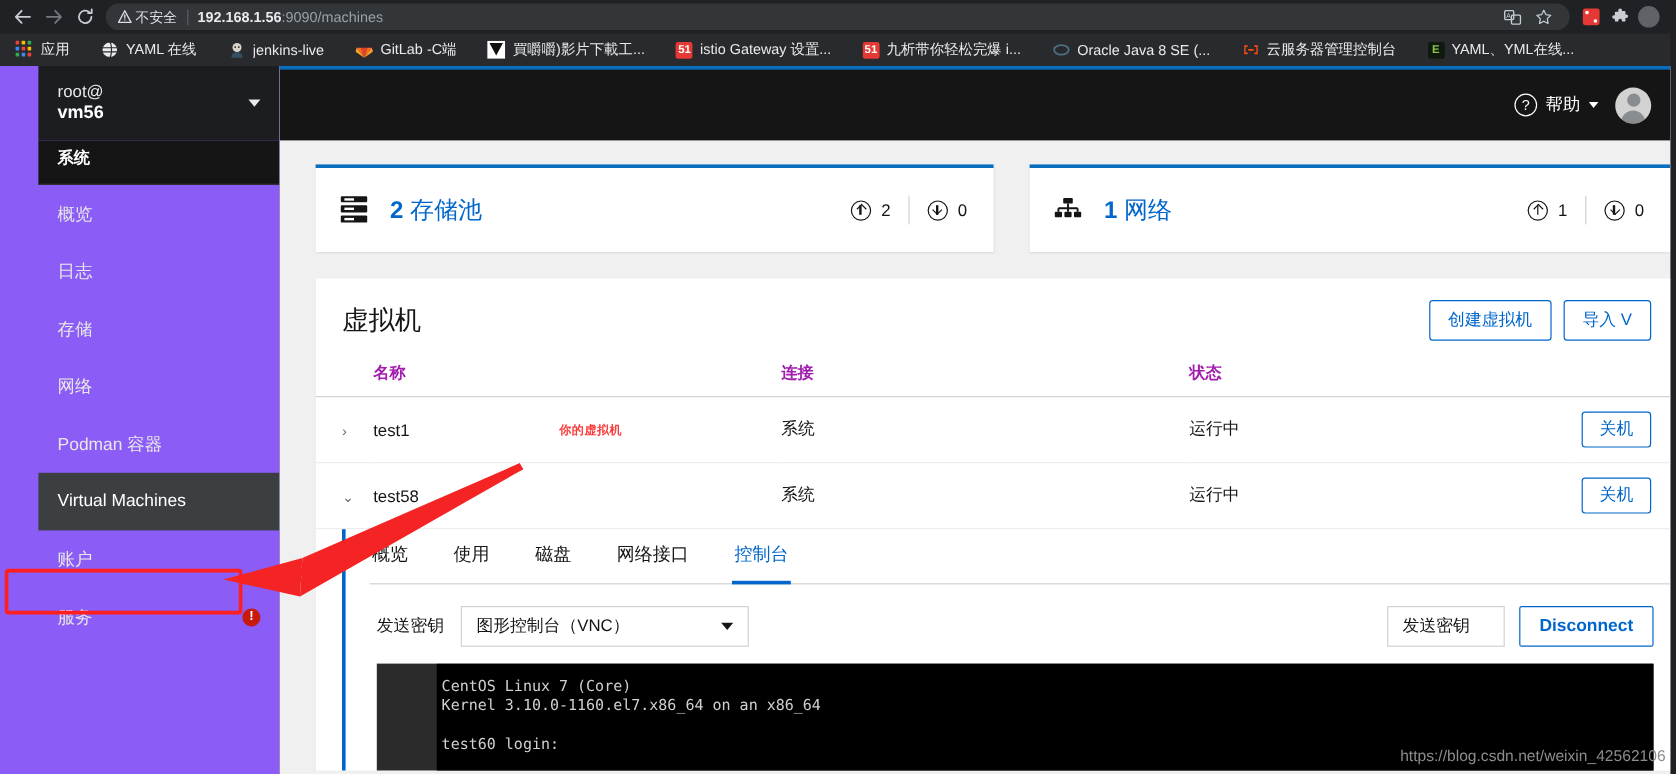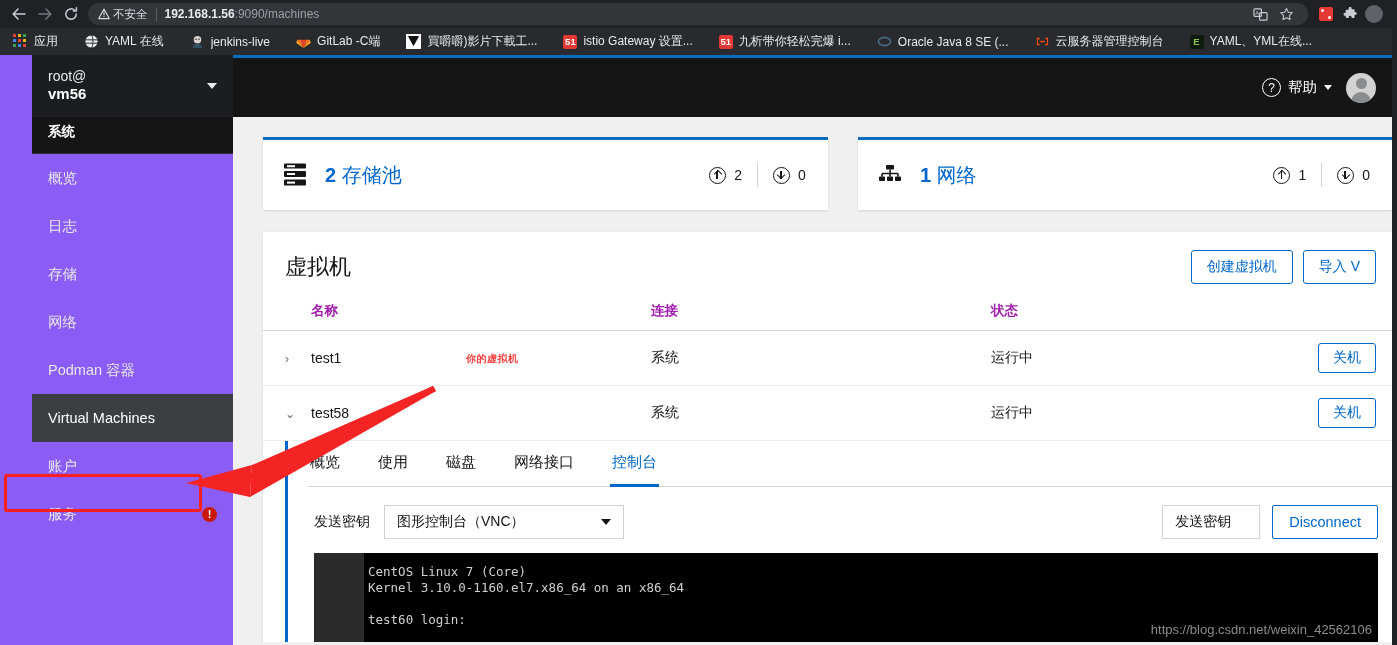--- a/index.html
+++ b/index.html
@@ -268,36 +268,36 @@
     border-top: 6px solid #151515;
   }
   .console-actions { margin-left: auto; display: flex; gap: 12px; padding-left: 48px; }
   .sendkey {
     height: 34px; border: 1px solid #d2d2d2; background: #fff;
     display: flex; align-items: center; gap: 16px; padding: 0 12px;
     font-size: 14px; color: #151515;
   }
   .btn-disconnect {
     height: 34px; border: 1px solid #0066cc; background: #fff; color: #0066cc;
-    font-size: 14.5px; padding: 0 16px; font-family: inherit; border-radius: 2px;
+    font-size: 14.5px; padding: 0 16px; font-family: inherit; border-radius: 2px; font-weight: bold;
   }
 
   .vnc-wrap {
     margin-left: 6px; margin-right: 20px; background: #2b2b2b;
     height: 130px; position: relative; overflow: hidden;
   }
   .vnc-screen {
     position: absolute; left: 50px; top: 0; right: 0; bottom: 0;
     background: #000; color: #d0d0d0;
     font-family: "DejaVu Sans Mono", "Liberation Mono", monospace;
     font-size: 12.5px; line-height: 16px; padding: 11px 0 0 4px;
     white-space: pre;
   }
   .watermark {
-    position: absolute; right: 20px; bottom: 8px;
+    position: absolute; right: 4px; bottom: 8px;
     font-size: 13px; color: #8c8c8c;
     font-family: "Liberation Sans", sans-serif;
   }
 
   
   .anno-text {
     position: absolute; left: 466px; top: 352px;
     color: #fa3c3c; font-size: 10px; font-weight: 700;
     letter-spacing: .5px; z-index: 40; pointer-events: none;
   }

